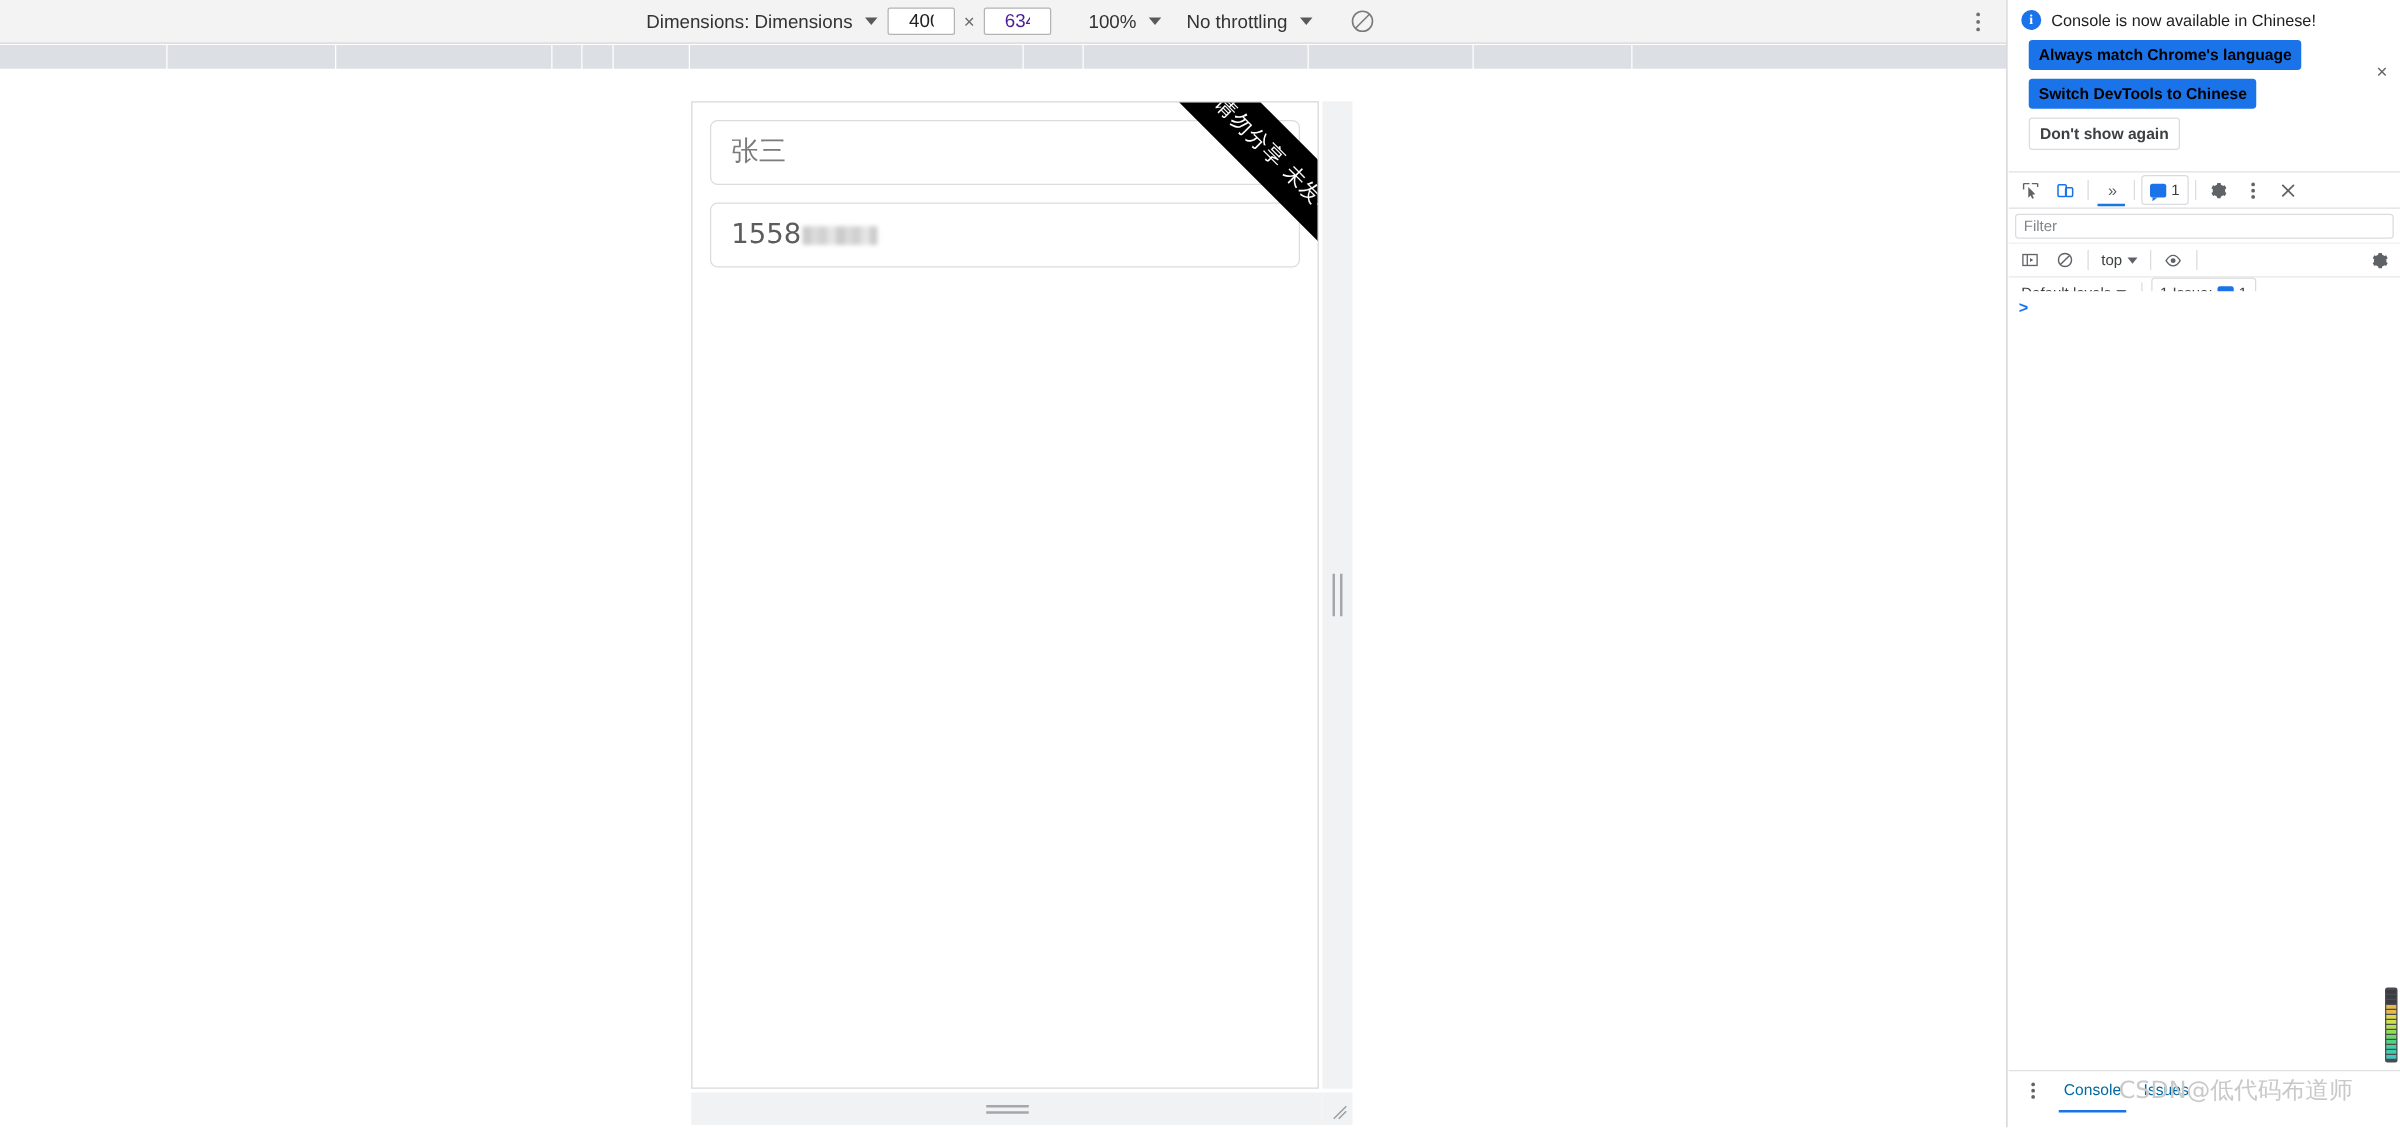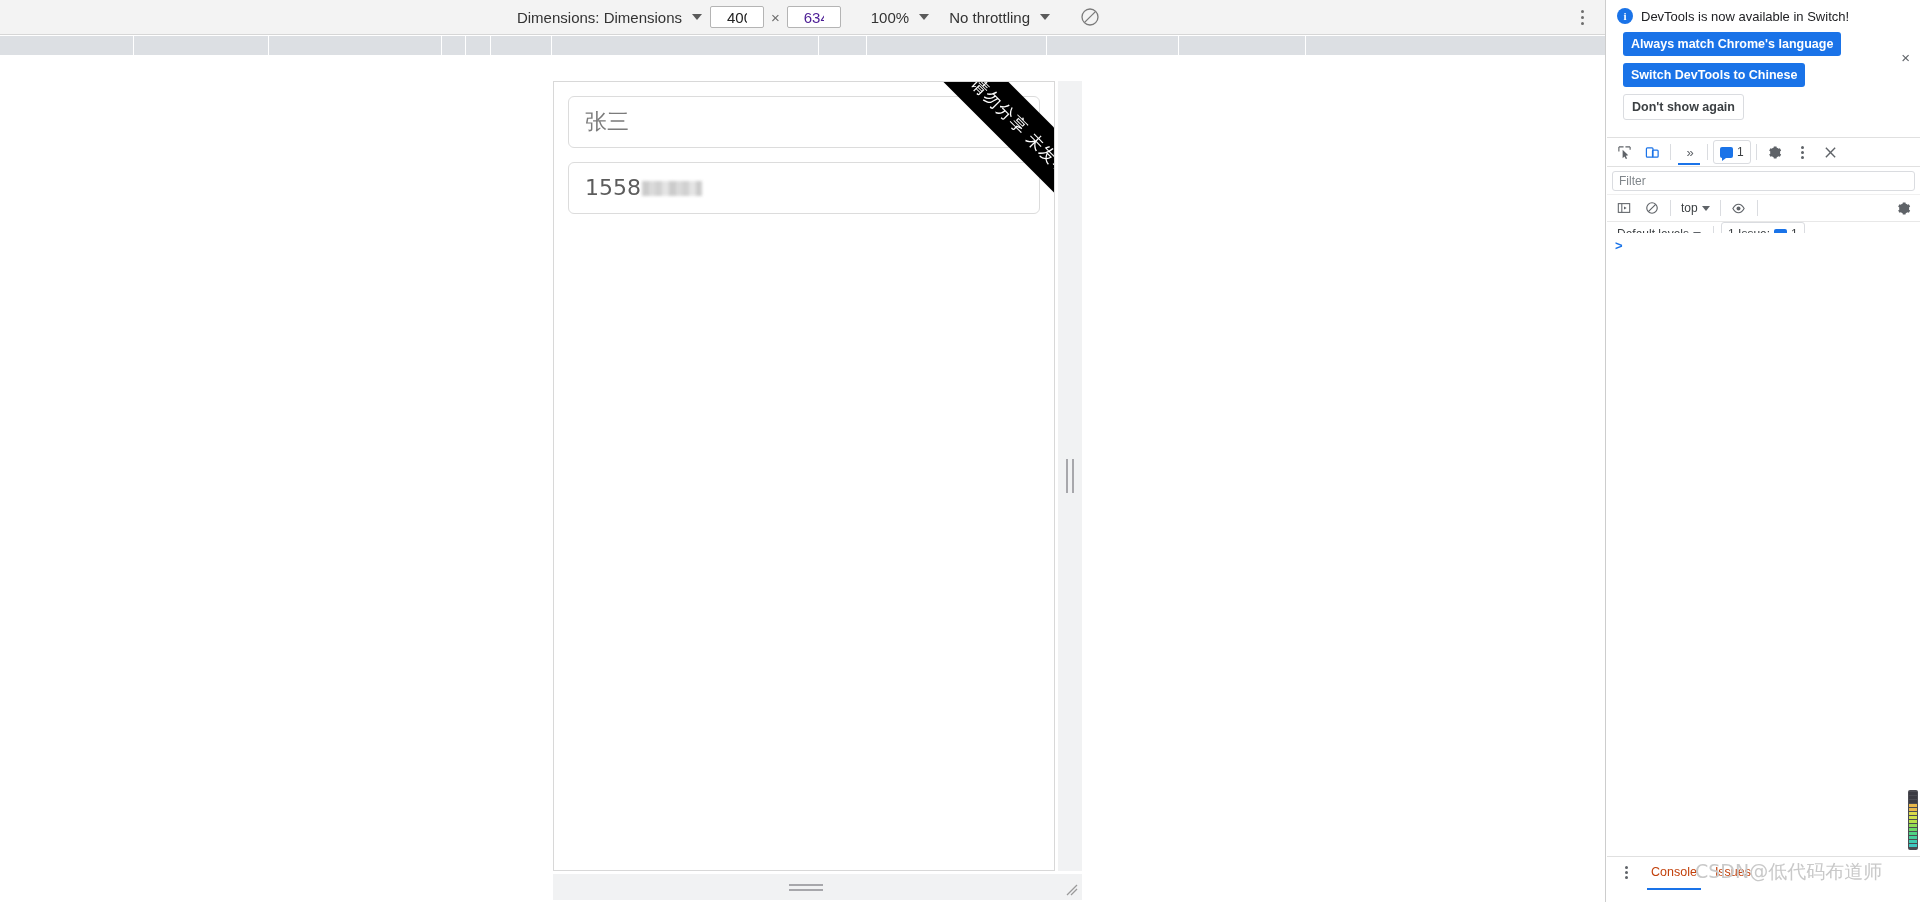--- a/index.html
+++ b/index.html
@@ -323,21 +323,21 @@
     display: flex;
     align-items: center;
     justify-content: center;
     flex: none;
     font-family: "Liberation Serif", serif;
   }
   #notif-text { font-size: 13px; color: #202124; }
   .notif-btn {
     display: inline-block;
     background: #1a73e8;
-    color: #ffffff;
+    color: #000000;
     font-size: 12.5px;
     font-weight: bold;
     border: none;
     border-radius: 3px;
     padding: 5px 8px;
     margin: 0 0 7px 6px;
     cursor: default;
     font-family: "Liberation Sans", sans-serif;
   }
   .notif-btn.secondary {
@@ -529,21 +529,21 @@
   #dt-bottom-row {
     display: flex;
     align-items: center;
     height: 30px;
     padding: 0 6px;
     gap: 6px;
     position: relative;
   }
   .drawer-tab {
     font-size: 12.5px;
-    color: #c2410c;
+    color: #0369a1;
     padding: 4px 6px;
     cursor: default;
     position: relative;
     flex: none;
   }
   .drawer-tab.active::after {
     content: "";
     position: absolute;
     left: 2px; right: 2px; bottom: -7px;
     height: 2px;
@@ -649,21 +649,21 @@
         </svg>
       </div>
     </div>
   </div>
 
   <div id="devtools">
 
     <div id="notif">
       <div id="notif-row">
         <span class="info-icon">i</span>
-        <span id="notif-text">DevTools is now available in Switch!</span>
+        <span id="notif-text">Console is now available in Chinese!</span>
       </div>
       <button class="notif-btn">Always match Chrome's language</button>
       <br>
       <button class="notif-btn">Switch DevTools to Chinese</button>
       <br>
       <button class="notif-btn secondary">Don't show again</button>
       <span id="notif-close">×</span>
     </div>
 
     <div id="dt-tabbar">

